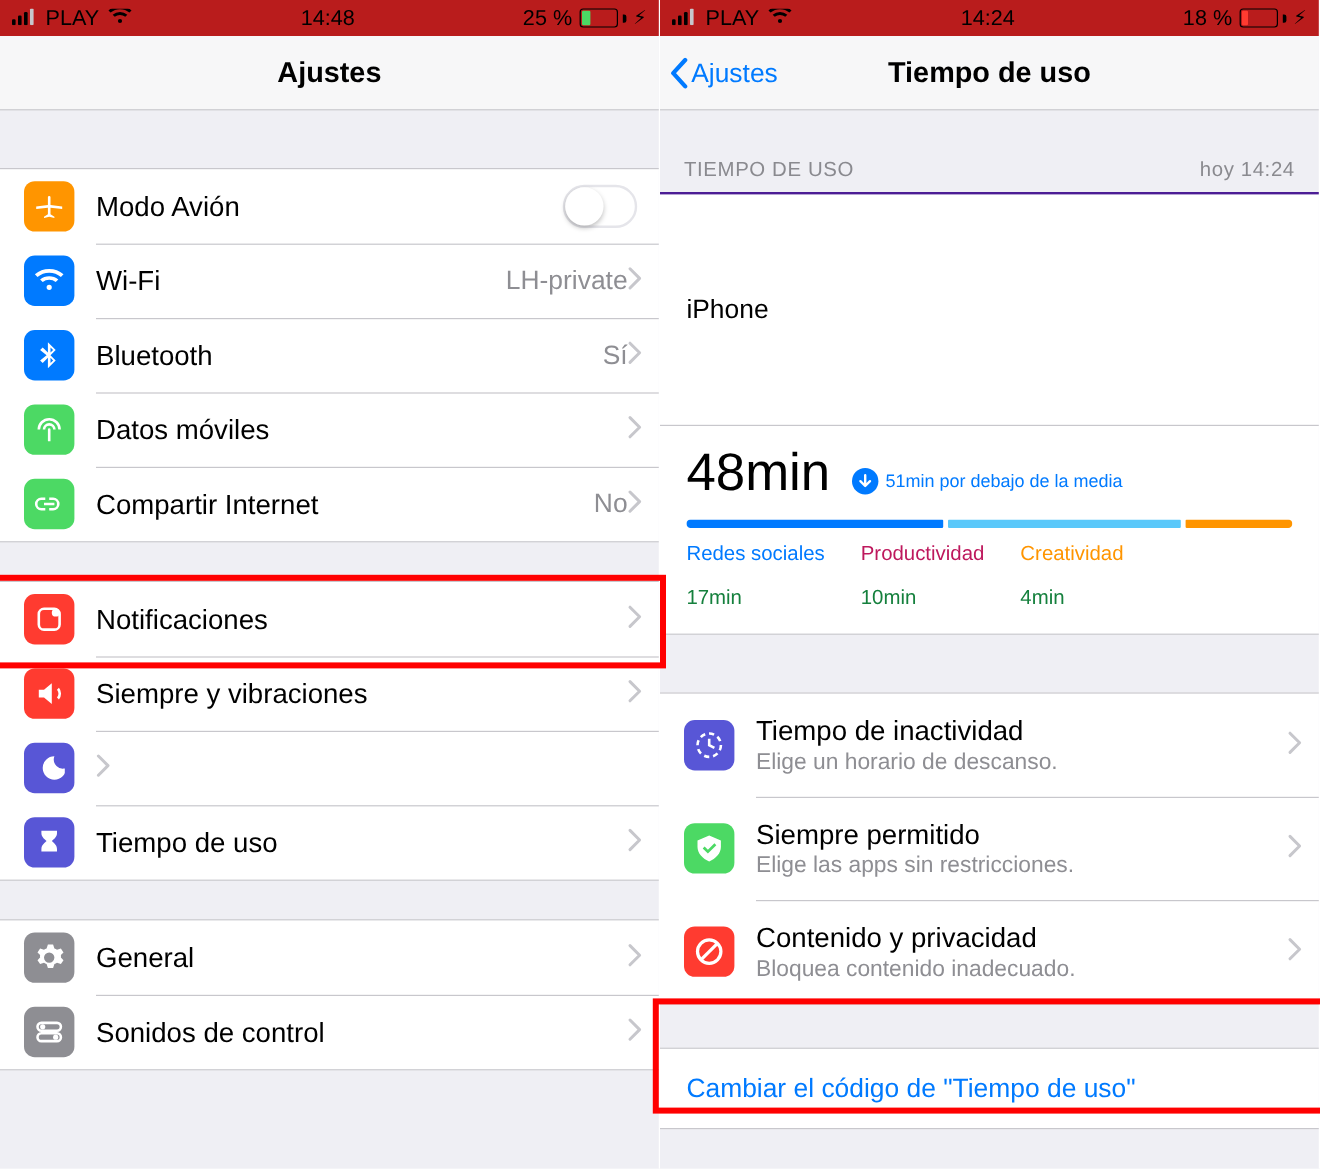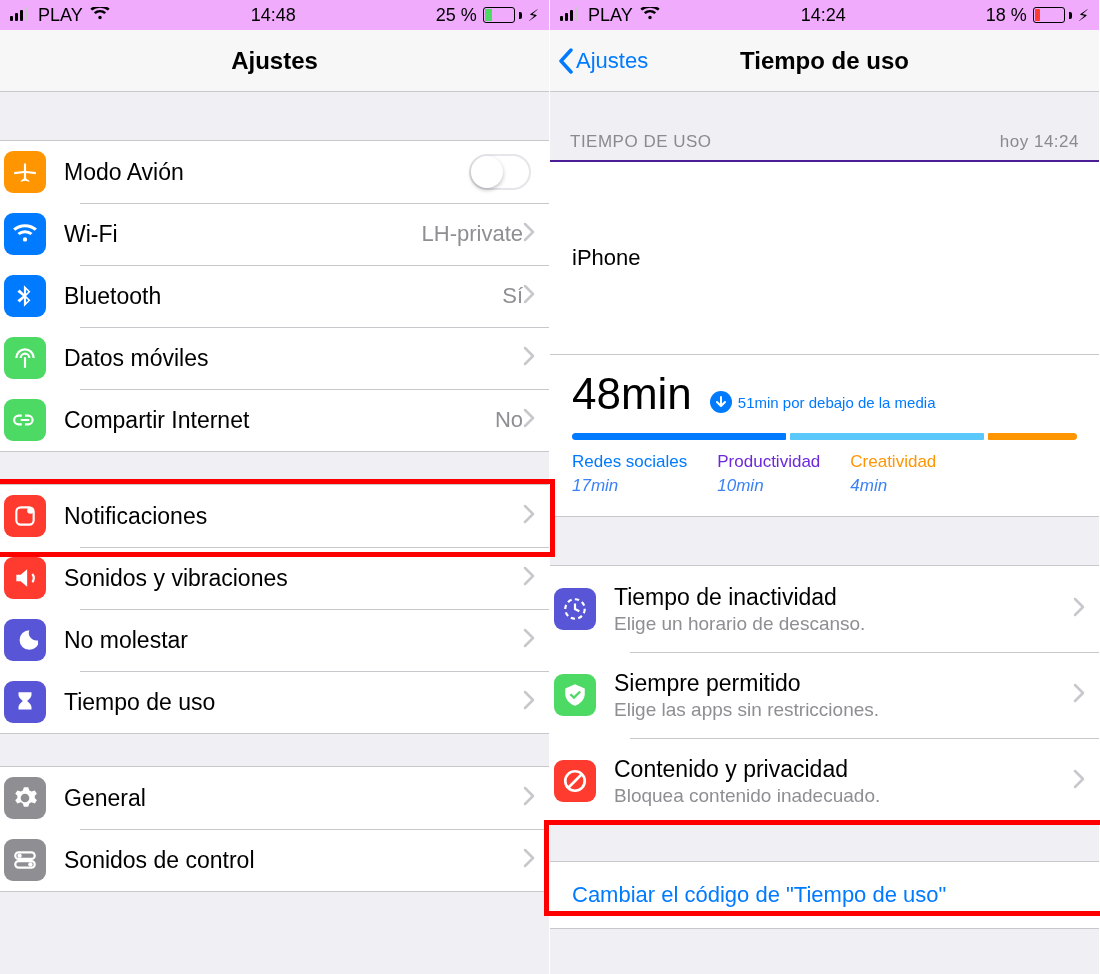--- a/index.html
+++ b/index.html
@@ -20,21 +20,21 @@
   }
   
   .statusbar {
     height: 30px;
     display: flex;
     align-items: center;
     justify-content: space-between;
     padding: 0 10px;
     font-size: 18px;
     font-weight: 500;
-    background: #f0abfc;
+    background: #b91c1c;
   }
   .sb-left, .sb-right { display: flex; align-items: center; gap: 6px; }
   .signal svg, .wifi svg { width: 22px; height: 14px; }
   .battery { display: flex; align-items: center; gap: 4px; }
   .battery-body {
     width: 32px; height: 16px; border: 1.5px solid #000; border-radius: 3px; position: relative;
   }
   .battery-cap {
     width: 3px; height: 7px; background: #000; border-radius: 0 2px 2px 0;
   }
@@ -61,21 +61,21 @@
   }
   .navhdr .back svg { width: 16px; height: 26px; }
   
   .group { background: #fff; border-top: 1px solid #c8c7cc; border-bottom: 1px solid #c8c7cc; }
   .group + .group { margin-top: 32px; }
   .gap-top { margin-top: 48px; }
   .row {
     display: flex;
     align-items: center;
     min-height: 62px;
-    padding-left: 4px;
+    padding-left: 20px;
     position: relative;
   }
   .row + .row::before {
     content: "";
     position: absolute;
     top: 0; left: 80px; right: 0;
     height: 1px;
     background: #c8c7cc;
   }
   .row .iconbox {
@@ -126,21 +126,21 @@
   .st-delta .arrow {
     width: 22px; height: 22px; border-radius: 50%; background: #007aff;
     display: flex; align-items: center; justify-content: center;
   }
   .st-bar {
     display: flex; gap: 4px; margin-top: 14px; height: 7px; border-radius: 4px; overflow: hidden;
   }
   .st-seg { height: 100%; border-radius: 1px; }
   .st-cats { display: flex; gap: 30px; margin-top: 12px; font-size: 17px; }
   .st-cat .catname { }
-  .st-cat .catval { color: #3b82f6; margin-top: 4px; font-style: italic; }
+  .st-cat .catval { color: #15803d; margin-top: 16px; }
   .linkrow {
     background: #fff;
     border-top: 1px solid #c8c7cc; border-bottom: 1px solid #c8c7cc;
     padding: 20px 22px;
     color: #007aff; font-size: 22px;
     margin-top: 36px;
   }
   .svgicon { fill: #fff; }
 </style>
 </head>
@@ -315,32 +315,31 @@
         <span class="chev"><svg>
             <use href="#chevron"></use>
           </svg></span>
       </div>
       <div class="row">
         <div class="iconbox" style="background:#ff3b30">
           <svg class="svgicon" width="26" height="26" viewBox="0 0 24 24">
             <use href="#i-sound"></use>
           </svg>
         </div>
-        <span class="label">Sonidos y vibraciones</span>
+        <span class="label">Siempre y vibraciones</span>
         <span class="chev"><svg>
             <use href="#chevron"></use>
           </svg></span>
       </div>
       <div class="row">
         <div class="iconbox" style="background:#5856d6">
           <svg class="svgicon" width="26" height="26" viewBox="0 0 24 24">
             <use href="#i-moon"></use>
           </svg>
         </div>
-        <span class="label">No molestar</span>
         <span class="chev"><svg>
             <use href="#chevron"></use>
           </svg></span>
       </div>
       <div class="row">
         <div class="iconbox" style="background:#5856d6">
           <svg class="svgicon" width="26" height="26" viewBox="0 0 24 24">
             <use href="#i-hourglass"></use>
           </svg>
         </div>
@@ -440,21 +439,21 @@
           <div class="st-seg" style="background: rgb(0, 122, 255); width: 43%;"></div>
           <div class="st-seg" style="background: rgb(90, 200, 250); width: 39%;"></div>
           <div class="st-seg" style="background: rgb(255, 149, 0); width: 18%;"></div>
         </div>
       <div class="st-cats" id="st-cats">
           <div class="st-cat">
             <div class="catname" style="color:#007aff">Redes sociales</div>
             <div class="catval">17min</div>
           </div>
           <div class="st-cat">
-            <div class="catname" style="color:#6d28d9">Productividad</div>
+            <div class="catname" style="color:#be185d">Productividad</div>
             <div class="catval">10min</div>
           </div>
           <div class="st-cat">
             <div class="catname" style="color:#ff9500">Creatividad</div>
             <div class="catval">4min</div>
           </div>
         </div>
     </div>
   </div>
 

